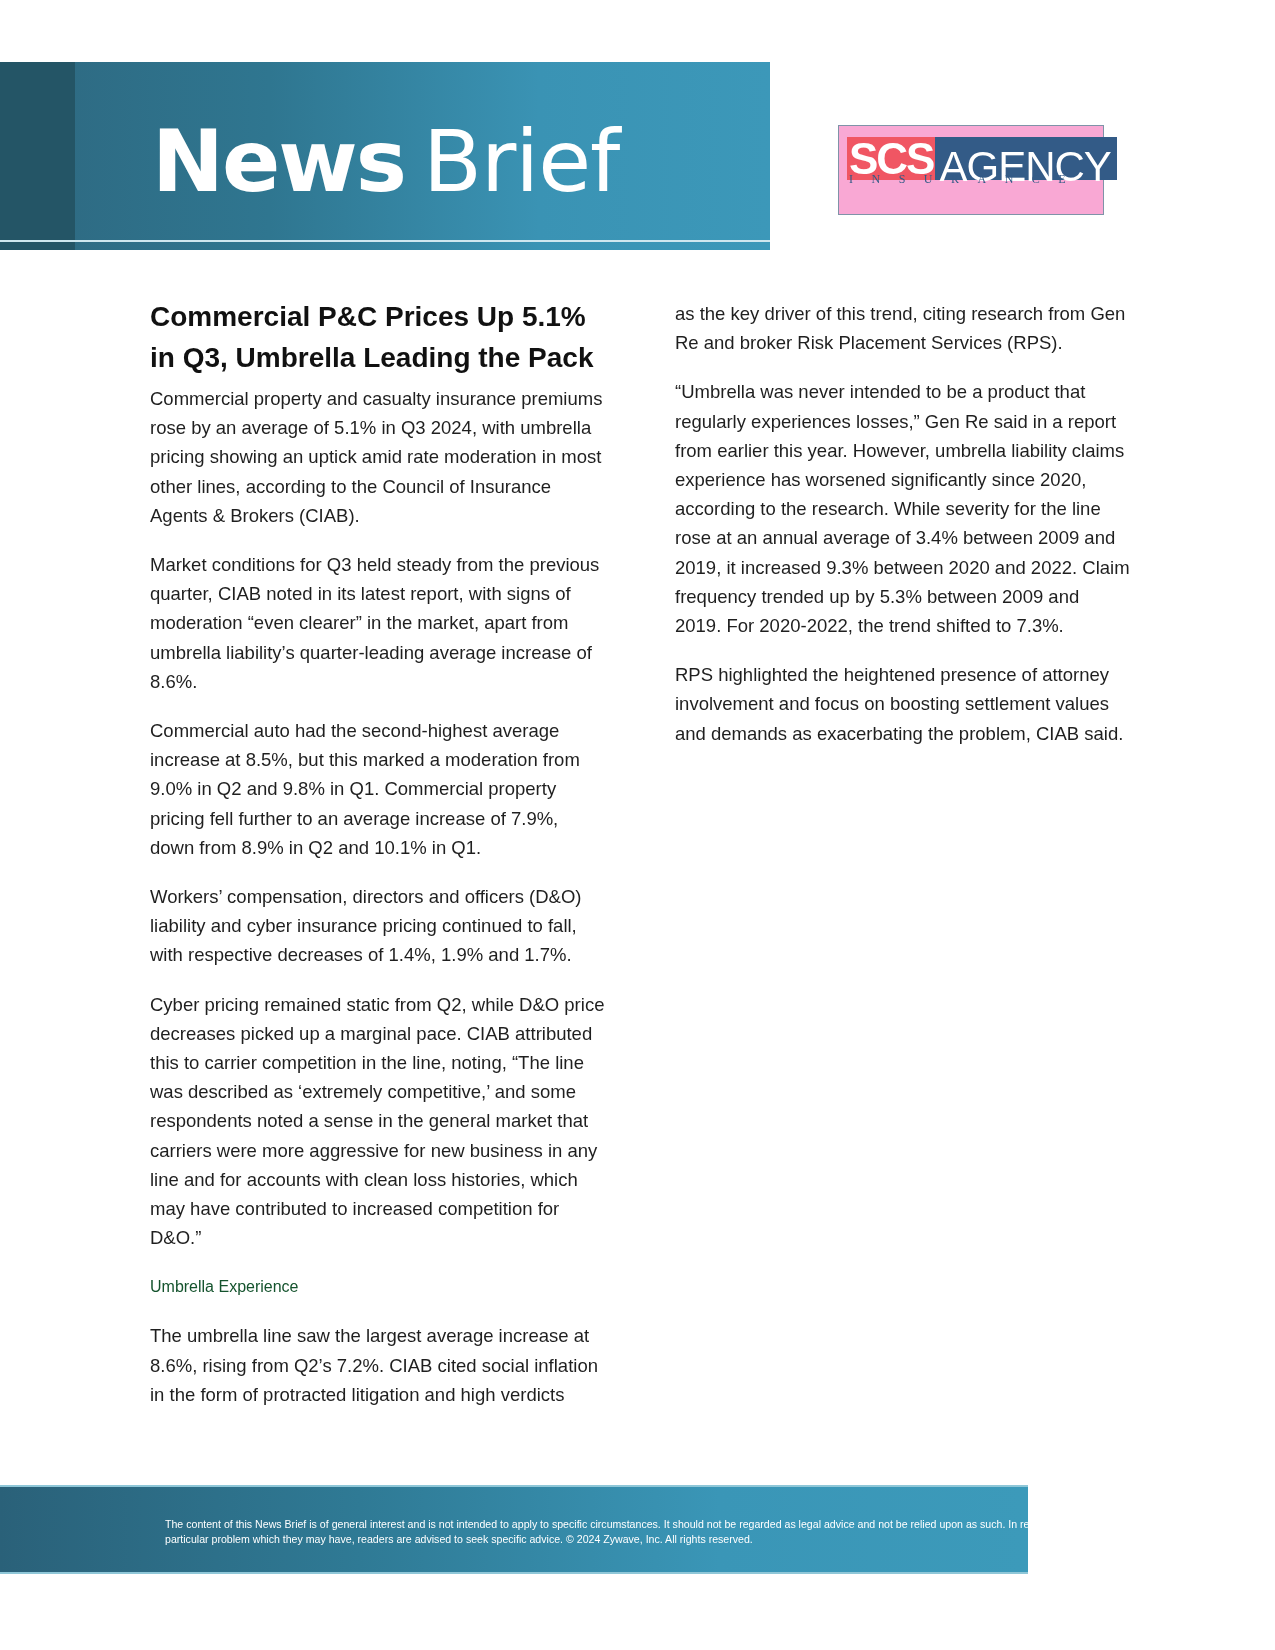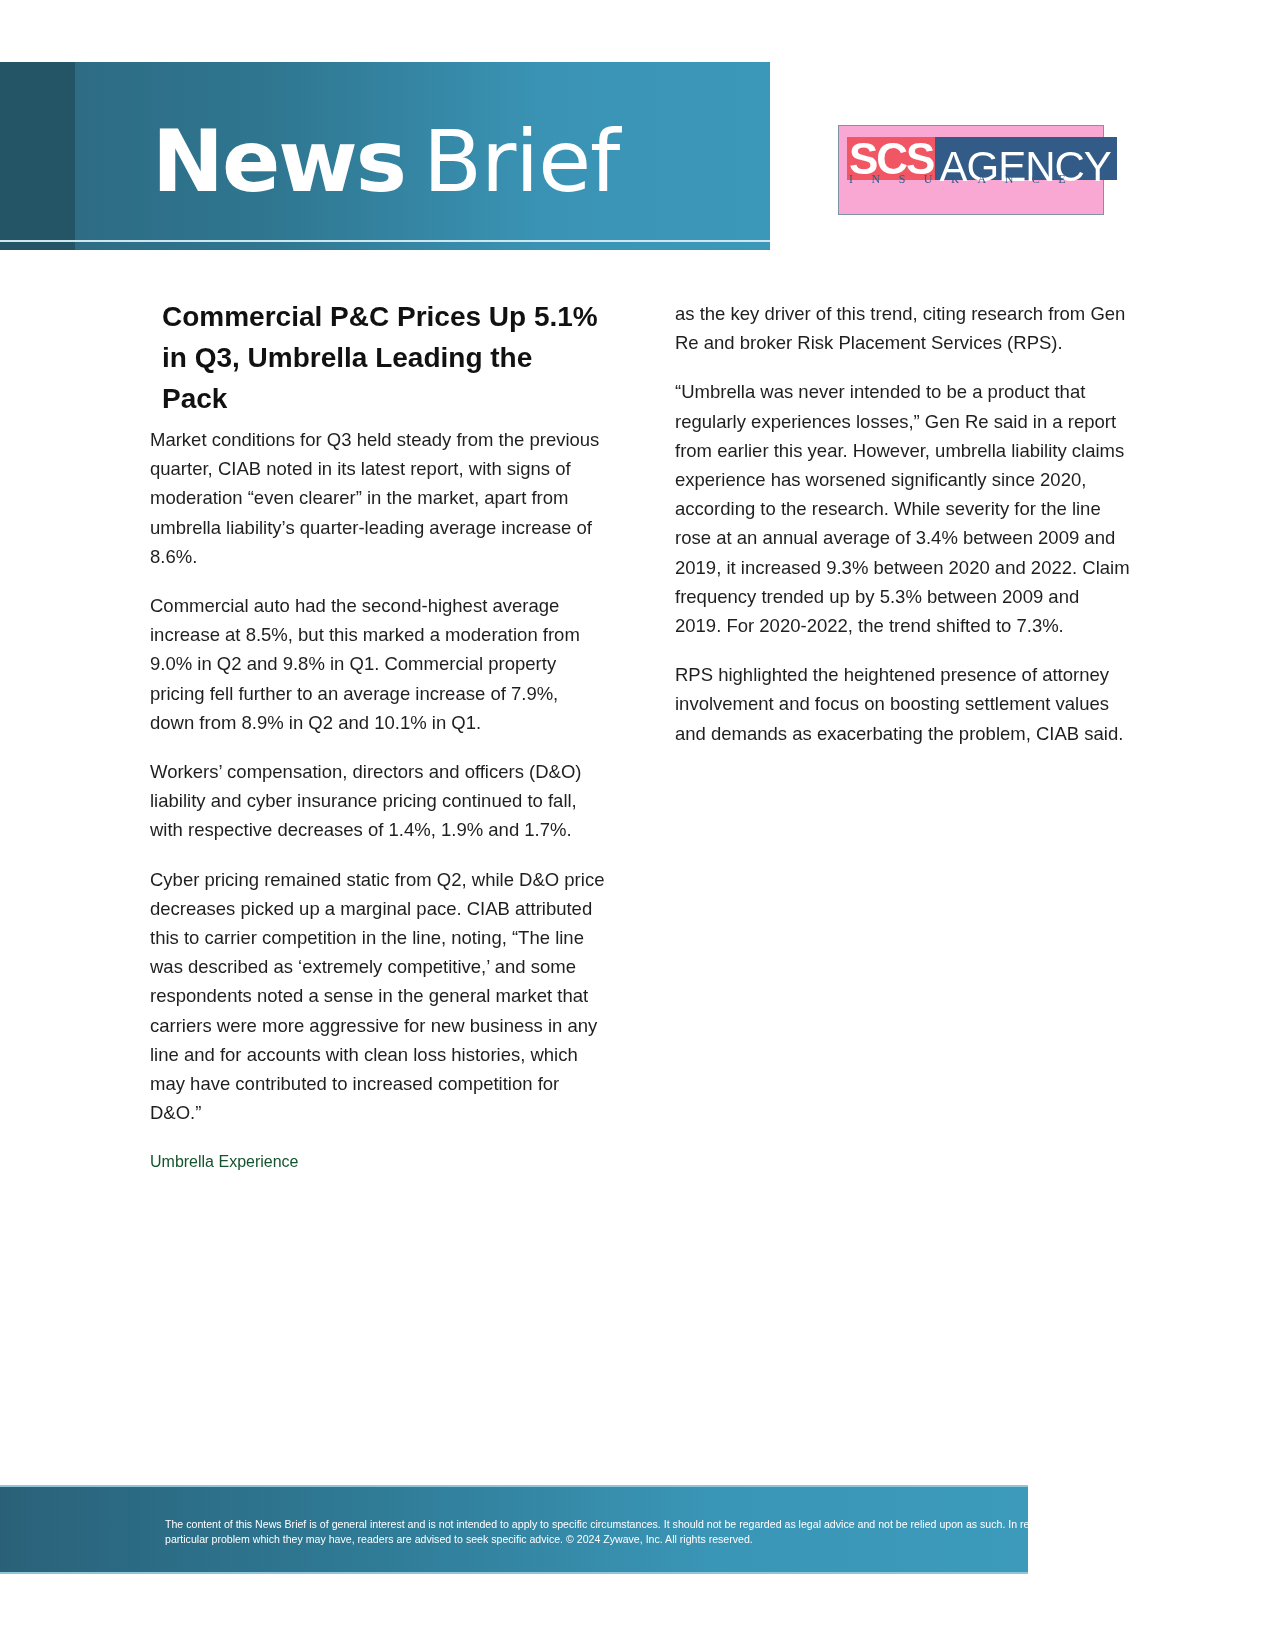--- a/index.html
+++ b/index.html
@@ -16,21 +16,21 @@
   .logo { position:absolute; left:838px; top:125px; width:266px; height:90px; border:1.5px solid #7f93a8; background:#f9a8d4; box-sizing:border-box; }
   .logo-top { position:absolute; left:8px; top:11px; height:43px; display:flex; }
   .logo-scs { background:#f05663; color:#fff; font-family:"Liberation Sans", sans-serif; font-weight:bold; font-size:44px; line-height:44px; padding:0 2px; letter-spacing:-2px; }
   .logo-agency { background:#335b87; color:#fff; font-family:"Liberation Sans", sans-serif; font-size:42px; line-height:44px; padding:8px 6px 0 4px; letter-spacing:-1px; }
   .logo-sub { position:absolute; left:10px; top:46px; width:244px; color:#335b87; font-size:12px; letter-spacing:18.5px; font-family:Liberation Serif, serif; white-space:nowrap; }
 
   .col { position:absolute; top:296px; width:455px; font-family:"Liberation Sans", sans-serif; font-size:18.5px; line-height:29.2px; color:#1f1f1f; }
   .col-left { left:150px; }
   .col-right { left:675px; top:299px; }
   .col p { margin:0 0 20px 0; }
-  h1.headline { margin:0 0 6px 12px; font-family:"Liberation Sans", sans-serif; font-weight:bold; font-size:28px; line-height:41px; color:#111; }
+  h1.headline { margin:0 0 6px 0; font-family:"Liberation Sans", sans-serif; font-weight:bold; font-size:28px; line-height:41px; color:#111; }
   h2.subhead { margin:16px 0 20px 0; font-family:"Liberation Sans", sans-serif; font-weight:normal; font-size:16px; line-height:29px; color:#14532d; }
 
   .footer { position:absolute; left:0; top:1485px; width:1028px; height:89px;
     background:linear-gradient(90deg,#2a6179 0%,#2f7a95 35%,#3a96b7 70%,#3c9aba 100%);
     border-top:2px solid #8fc7d8; border-bottom:2px solid #8fc7d8; box-sizing:border-box; }
   .footer-text { position:absolute; left:165px; top:30px; width:940px; color:#ffffff; font-size:10.6px; line-height:15px; font-family:"Liberation Sans", sans-serif; }
 </style>
 </head>
 <body>
 
@@ -45,25 +45,27 @@
 <div class="logo">
   <div class="logo-top">
     <span class="logo-scs">SCS</span>
     <span class="logo-agency">AGENCY</span>
   </div>
   <div class="logo-sub">INSURANCE</div>
 </div>
 
 <div class="col col-left">
   <h1 class="headline">Commercial P&amp;C Prices Up 5.1% in Q3, Umbrella Leading the Pack</h1>
+  <p>Commercial property and casualty insurance premiums rose by an average of 5.1% in Q3 2024, with umbrella pricing showing an uptick amid rate moderation in most other lines, according to the Council of Insurance Agents &amp; Brokers (CIAB).</p>
   <p>Market conditions for Q3 held steady from the previous quarter, CIAB noted in its latest report, with signs of moderation “even clearer” in the market, apart from umbrella liability’s quarter-leading average increase of 8.6%.</p>
   <p>Commercial auto had the second-highest average increase at 8.5%, but this marked a moderation from 9.0% in Q2 and 9.8% in Q1. Commercial property pricing fell further to an average increase of 7.9%, down from 8.9% in Q2 and 10.1% in Q1.</p>
   <p>Workers’ compensation, directors and officers (D&amp;O) liability and cyber insurance pricing continued to fall, with respective decreases of 1.4%, 1.9% and 1.7%.</p>
   <p>Cyber pricing remained static from Q2, while D&amp;O price decreases picked up a marginal pace. CIAB attributed this to carrier competition in the line, noting, “The line was described as ‘extremely competitive,’ and some respondents noted a sense in the general market that carriers were more aggressive for new business in any line and for accounts with clean loss histories, which may have contributed to increased competition for D&amp;O.”</p>
   <h2 class="subhead">Umbrella Experience</h2>
+  <p>The umbrella line saw the largest average increase at 8.6%, rising from Q2’s 7.2%. CIAB cited social inflation in the form of protracted litigation and high verdicts</p>
 </div>
 
 <div class="col col-right">
   <p>as the key driver of this trend, citing research from Gen Re and broker Risk Placement Services (RPS).</p>
   <p>“Umbrella was never intended to be a product that regularly experiences losses,” Gen Re said in a report from earlier this year. However, umbrella liability claims experience has worsened significantly since 2020, according to the research. While severity for the line rose at an annual average of 3.4% between 2009 and 2019, it increased 9.3% between 2020 and 2022. Claim frequency trended up by 5.3% between 2009 and 2019. For 2020-2022, the trend shifted to 7.3%.</p>
   <p>RPS highlighted the heightened presence of attorney involvement and focus on boosting settlement values and demands as exacerbating the problem, CIAB said.</p>
 </div>
 
 <div class="footer">
   <div class="footer-text">The content of this News Brief is of general interest and is not intended to apply to specific circumstances. It should not be regarded as legal advice and not be relied upon as such. In relation to any particular problem which they may have, readers are advised to seek specific advice. © 2024 Zywave, Inc. All rights reserved.</div>

